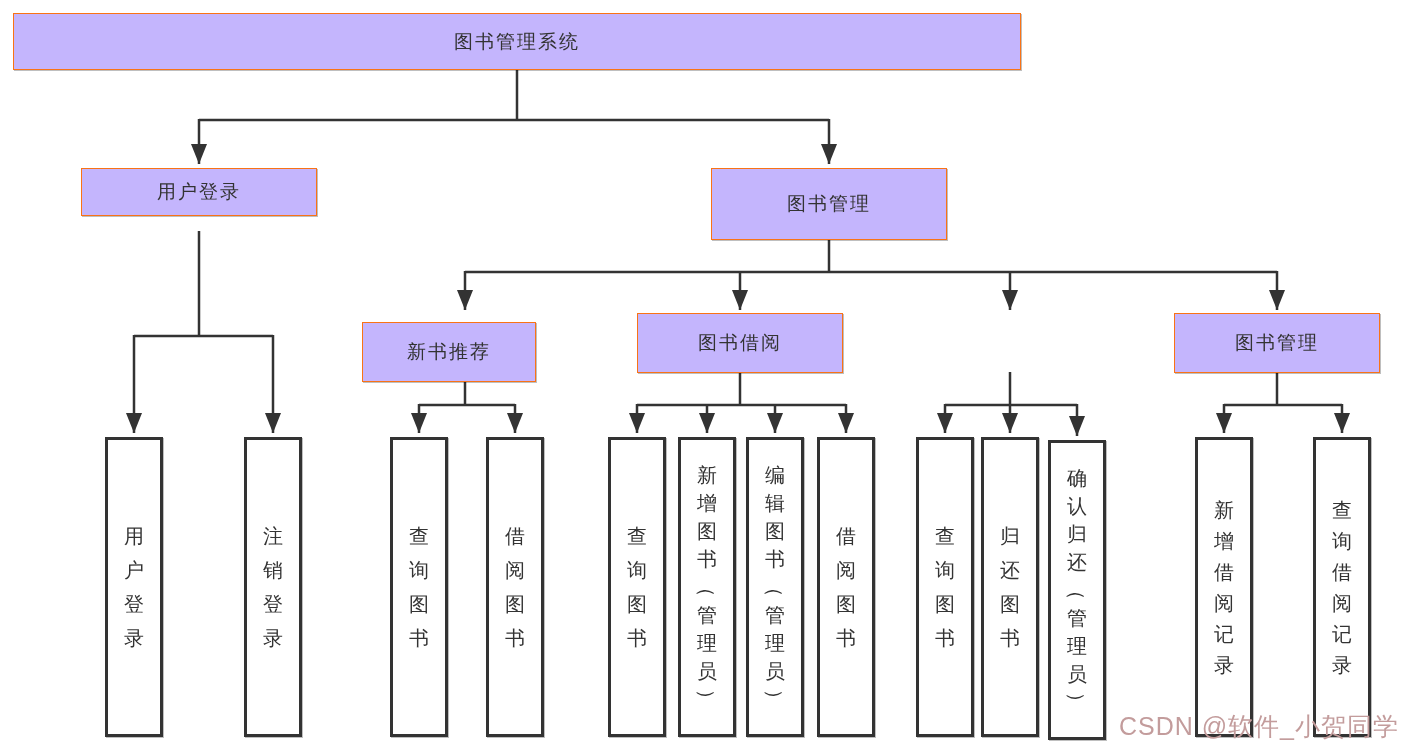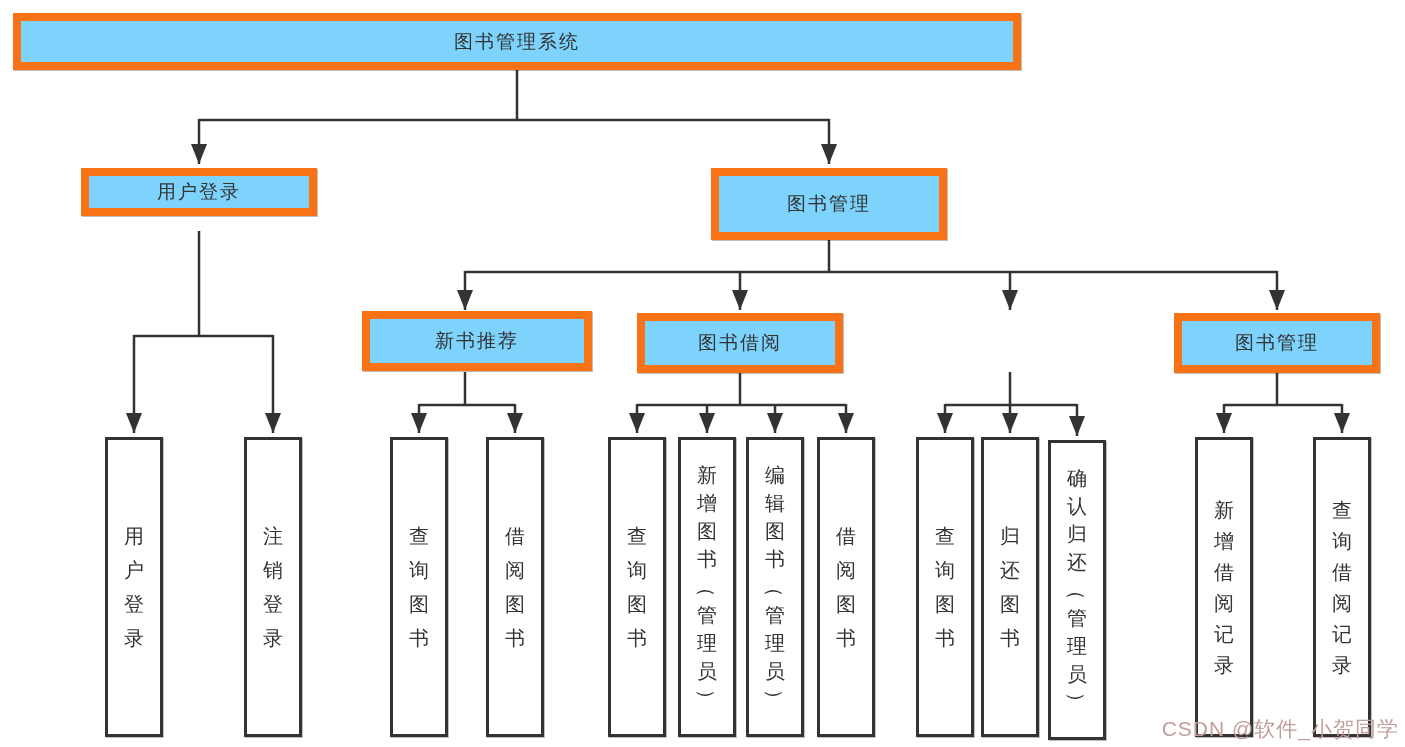--- a/index.html
+++ b/index.html
@@ -12,22 +12,22 @@
     overflow: hidden;
   }
   #wires {
     position: absolute;
     left: 0; top: 0;
     width: 1405px; height: 747px;
   }
   .box {
     position: absolute;
     box-sizing: border-box;
-    background: #7dd3fc;
-    border: 8px solid #f97316;
+    background: #c4b5fd;
+    border: 1px solid #f97316;
     color: #333333;
     display: flex;
     align-items: center;
     justify-content: center;
     font-size: 19px;
     letter-spacing: 2px;
     box-shadow: 1px 1px 0 rgba(0,0,0,0.25);
   }
   .vbox {
     position: absolute;
@@ -45,21 +45,21 @@
     display: flex;
     flex-direction: column;
     align-items: center;
   }
   .vchars span { line-height: 1; display: block; }
   .vchars span.rot { transform: rotate(90deg); }
   #watermark {
     position: absolute;
     right: 6px;
     bottom: 4px;
-    font-size: 21px;
+    font-size: 25px;
     color: #c39c9c;
     letter-spacing: 1px;
     white-space: nowrap;
   }
 </style>
 </head>
 <body>
 
 <div id="stage">
 
@@ -111,21 +111,21 @@
       <line x1="1224" y1="404" x2="1224" y2="433" marker-end="url(#arr)"></line>
       <line x1="1342" y1="404" x2="1342" y2="433" marker-end="url(#arr)"></line>
     </g>
   </svg>
 
   <div class="box" style="left:13px; top:13px; width:1008px; height:57px;">图书管理系统</div>
 
   <div class="box" style="left:81px; top:168px; width:236px; height:48px;">用户登录</div>
   <div class="box" style="left:711px; top:168px; width:236px; height:72px;">图书管理</div>
 
-  <div class="box" style="left:362px; top:311px; width:230px; height:60px;">新书推荐</div>
+  <div class="box" style="left:362px; top:322px; width:174px; height:60px;">新书推荐</div>
   <div class="box" style="left:637px; top:313px; width:206px; height:60px;">图书借阅</div>
   <div class="box" style="left:1174px; top:313px; width:206px; height:60px;">图书管理</div>
 
   <div class="vbox" style="left:105px; top:437px; width:58px; height:300px;">
     <div class="vchars" style="gap: 14px;">
         <span>用</span>
         <span>户</span>
         <span>登</span>
         <span>录</span>
       </div>

